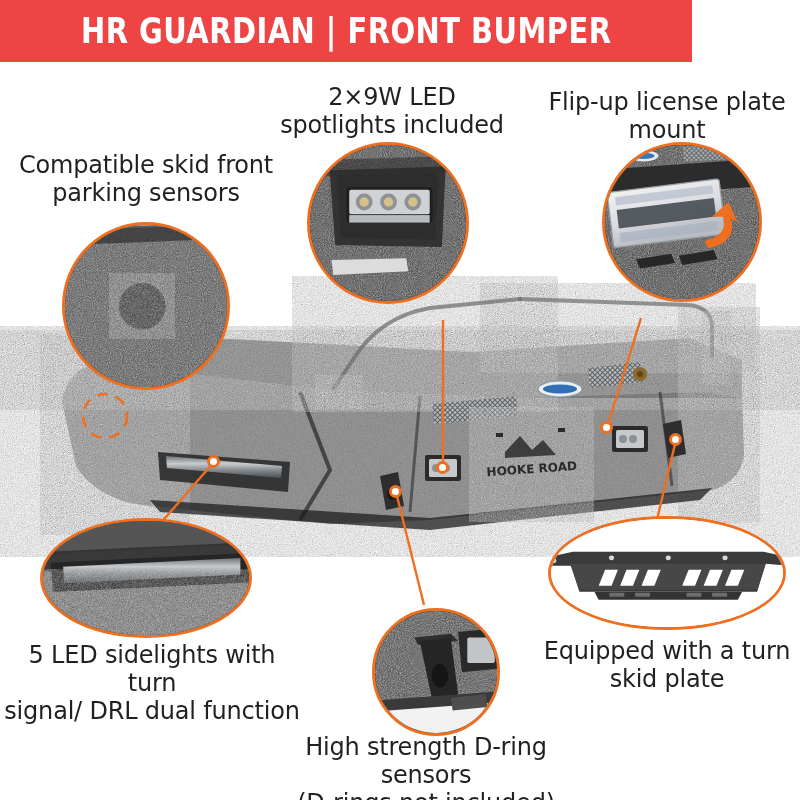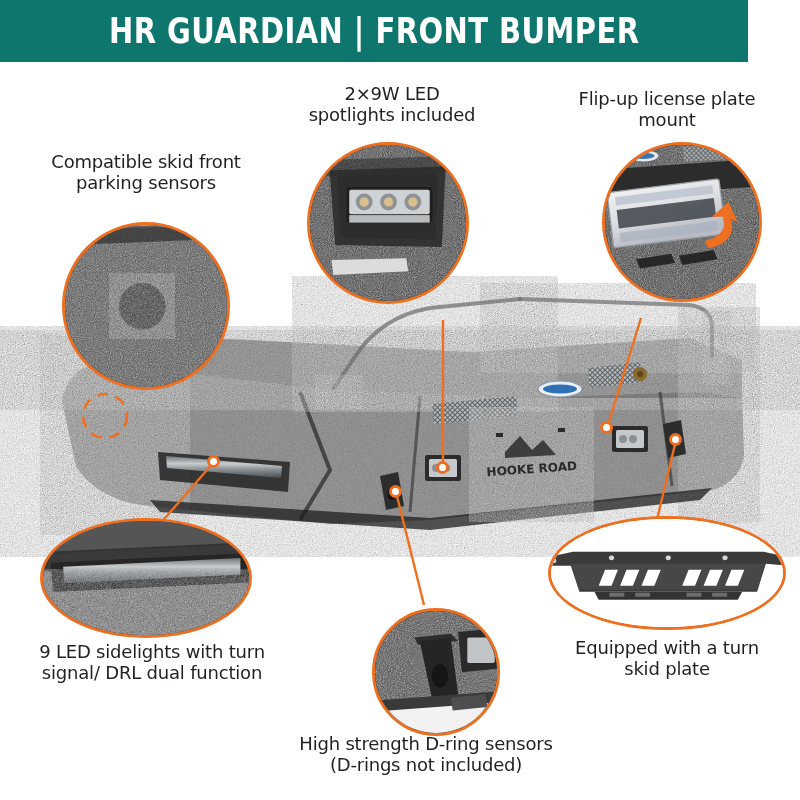--- a/index.html
+++ b/index.html
@@ -13,23 +13,23 @@
     position: relative;
     overflow: hidden;
     font-family: "DejaVu Sans", "Liberation Sans", sans-serif;
   }
 
   
   #header-banner {
     position: absolute;
     left: 0;
     top: 0;
-    width: 748px;
+    width: 692px;
     height: 62px;
-    background: #0f766e;
+    background: #ef4444;
     display: flex;
     align-items: center;
     justify-content: center;
     box-sizing: border-box;
   }
   #header-title {
     color: #ffffff;
     font-family: "Liberation Sans Narrow", "DejaVu Sans Condensed", "Liberation Sans", sans-serif;
     font-weight: bold;
     font-size: 35px;
@@ -38,21 +38,21 @@
     white-space: nowrap;
     transform: scaleX(0.92);
   }
 
   
   .caption {
     position: absolute;
     text-align: center;
     color: #231f20;
     font-family: "DejaVu Sans", "Liberation Sans", sans-serif;
-    font-size: 18px;
+    font-size: 24px;
     line-height: 1.17;
     letter-spacing: -0.2px;
     white-space: pre-line;
   }
 
   
   .layer {
     position: absolute;
     left: 0;
     top: 0;
@@ -346,20 +346,20 @@
 
 <div class="caption" style="left:8px; top:151px; width:276px;">Compatible skid front
 parking sensors</div>
 
 <div class="caption" style="left:278px; top:83px; width:228px;">2×9W LED
 spotlights included</div>
 
 <div class="caption" style="left:540px; top:88px; width:254px;text-align:center;">Flip-up license plate
 mount</div>
 
-<div class="caption" style="left:2px; top:641px; width:300px;">9 LED sidelights with turn
+<div class="caption" style="left:2px; top:641px; width:300px;">5 LED sidelights with turn
 signal/ DRL dual function</div>
 
 <div class="caption" style="left:262px; top:733px; width:328px;">High strength D-ring sensors
 (D-rings not included)</div>
 
 <div class="caption" style="left:540px; top:637px; width:254px;">Equipped with a turn
 skid plate</div>
 
 </body></html>

